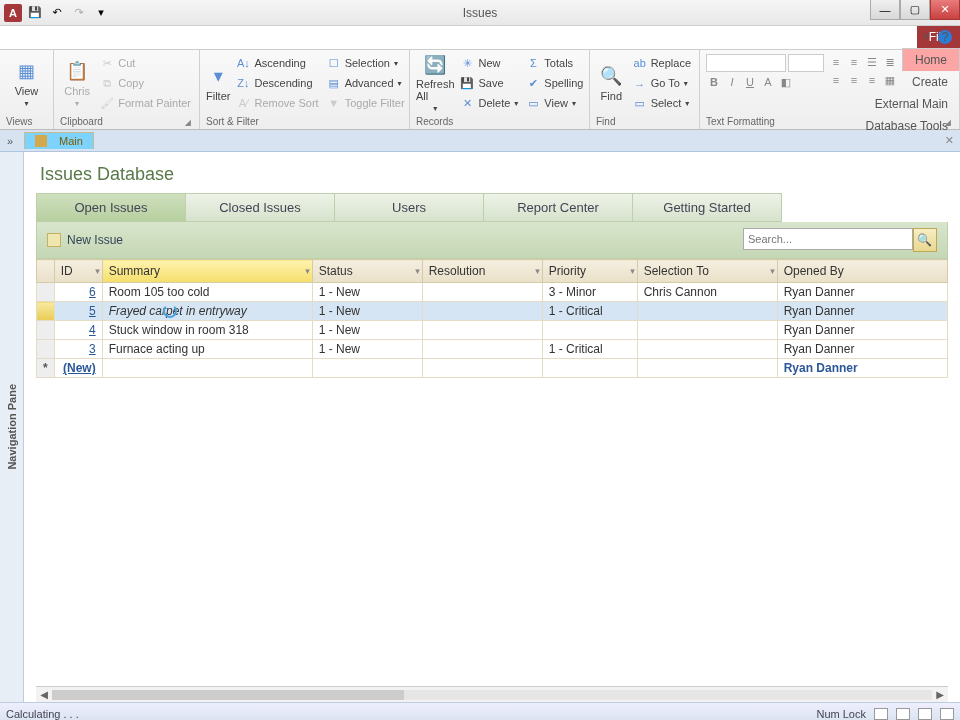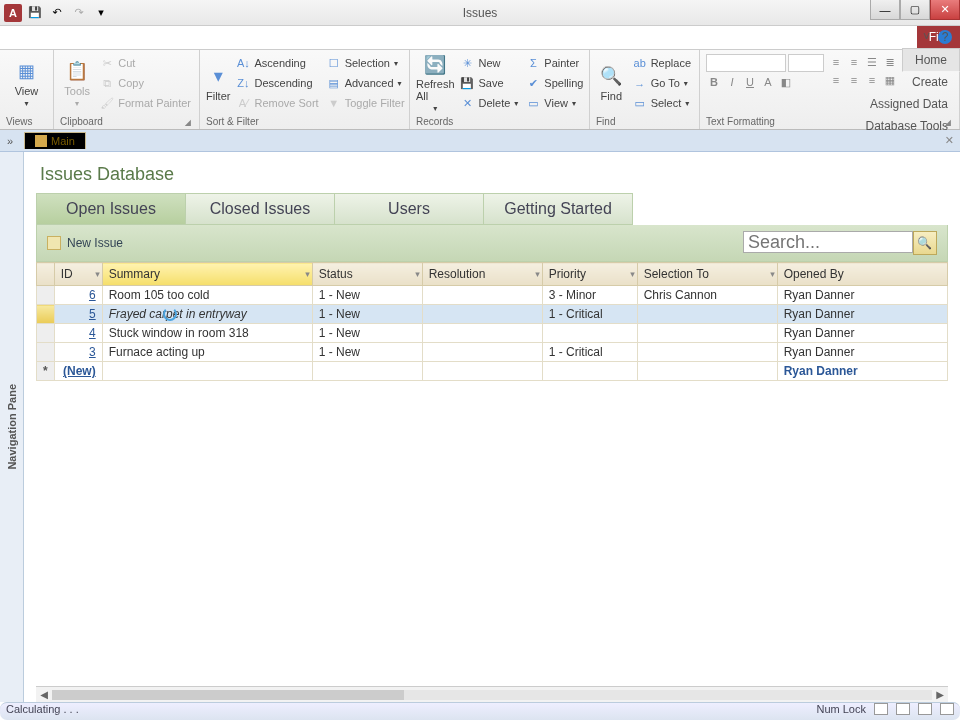--- a/index.html
+++ b/index.html
@@ -12,21 +12,21 @@
 .app-icon { width: 18px; height: 18px; background: #a4373a; color: #fff; font-weight: bold; font-size: 11px; display: flex; align-items: center; justify-content: center; border-radius: 2px; }
 .titlebar-title { position: absolute; left: 50%; transform: translateX(-50%); font-size: 12px; color: #555; }
 .win-controls { position: absolute; right: 0; top: 0; display: flex; }
 .win-btn { width: 30px; height: 20px; display: flex; align-items: center; justify-content: center; font-size: 11px; cursor: pointer; background: linear-gradient(#f0f0f0,#d8d8d8); border: 1px solid #aaa; border-top: none; }
 .win-btn.close { background: linear-gradient(#e97c7c,#c94141); color: #fff; border-color: #a33; }
 
 
 .ribbon-tabs { height: 24px; display: flex; align-items: flex-end; background: #fff; padding-left: 4px; border-bottom: 1px solid #ccc; position: relative; flex-direction: column; }
 .file-tab { background: #a4373a; color: #fff; padding: 4px 12px; font-size: 12px; cursor: pointer; }
 .rtab { padding: 4px 12px; font-size: 12px; color: #555; cursor: pointer; }
-.rtab.active { background: #e5e5e5; border: 1px solid #ccc; border-bottom: 1px solid #f5f5f5; margin-bottom: -1px; }
+.rtab.active { background: #fca5a5; border: 1px solid #ccc; border-bottom: 1px solid #f5f5f5; margin-bottom: -1px; }
 .ribbon-right { position: absolute; right: 8px; top: 4px; display: flex; gap: 8px; }
 .ribbon-right span { cursor: pointer; font-size: 12px; color: #555; }
 .help-icon { width: 14px; height: 14px; border-radius: 50%; background: #2b7cd3; color: #fff; font-size: 10px; display: flex; align-items: center; justify-content: center; }
 
 
 .ribbon { height: 80px; background: linear-gradient(#f9f9f9,#eee); border-bottom: 1px solid #bbb; display: flex; }
 .rgroup { border-right: 1px solid #d0d0d0; display: flex; flex-direction: column; justify-content: space-between; padding: 4px 6px 0 6px; }
 .rgroup-body { display: flex; align-items: flex-start; gap: 4px; flex: 1; }
 .rgroup-label { text-align: left; font-size: 10px; color: #666; padding: 2px 0; position: relative; }
 .rgroup-label .launcher { position: absolute; right: 2px; bottom: 2px; font-size: 8px; color: #888; cursor: pointer; }
@@ -36,42 +36,42 @@
 .smallbtn { display: flex; align-items: center; gap: 4px; font-size: 11px; color: #444; height: 18px; cursor: pointer; padding: 0 2px; white-space: nowrap; }
 .smallbtn .ic { width: 14px; height: 14px; display: inline-flex; align-items: center; justify-content: center; font-size: 11px; color: #5a8fd6; }
 .dimmed { color: #aaa; }
 .dimmed .ic { color: #ccc; }
 .fontbox { width: 80px; height: 18px; border: 1px solid #ccc; background: #fff; font-size: 11px; padding: 0 2px; display: flex; align-items: center; }
 .fmtbtn { width: 16px; height: 16px; font-size: 11px; display: inline-flex; align-items: center; justify-content: center; cursor: pointer; color: #888; }
 
 
 .doctabs { height: 22px; background: #d7e3f1; border-bottom: 1px solid #b0c4de; display: flex; align-items: center; position: relative; }
 .navpane-toggle { width: 20px; text-align: center; font-size: 11px; color: #555; cursor: pointer; }
-.doctab { background: #000000; border: 1px solid #c9b98d; border-bottom: none; padding: 2px 10px; font-size: 11px; color: #7a5c00; cursor: pointer; display: flex; align-items: flex-start; gap: 4px; margin-left: 4px; }
+.doctab { background: #7dd3fc; border: 1px solid #c9b98d; border-bottom: none; padding: 2px 10px; font-size: 11px; color: #7a5c00; cursor: pointer; display: flex; align-items: flex-start; gap: 12px; margin-left: 4px; }
 .doctab .ic { width: 12px; height: 12px; background: #d4a94d; }
 .doctab-close { position: absolute; right: 6px; font-size: 11px; color: #888; cursor: pointer; }
 
 
 .mainarea { display: flex; height: calc(720px - 26px - 24px - 80px - 22px - 18px); }
 .navpane { width: 24px; background: #e8eef6; border-right: 1px solid #bcd; display: flex; align-items: center; justify-content: center; }
 .navpane-label { writing-mode: vertical-rl; transform: rotate(180deg); font-size: 11px; color: #555; font-weight: bold; }
 .content { flex: 1; background: #fff; overflow: hidden; display: flex; flex-direction: column; }
 .dbheader { padding: 12px 16px 8px 16px; font-size: 18px; color: #5a7a4a; }
 
 
 .formtabs { display: flex; margin: 0 12px; }
-.ftab { flex: 0 0 150px; text-align: center; padding: 6px 0; font-size: 16px; color: #445; background: linear-gradient(#eef3e8,#d6e2cc); border: 1px solid #bcd0ac; cursor: pointer; margin-right: -1px; }
+.ftab { flex: 0 0 150px; text-align: center; padding: 6px 0; font-size: 13px; color: #445; background: linear-gradient(#eef3e8,#d6e2cc); border: 1px solid #bcd0ac; cursor: pointer; margin-right: -1px; }
 .ftab.active { background: linear-gradient(#cfe0bf,#b7cf9f); font-weight: 500; }
 
 
 .formbar { background: linear-gradient(#d8e5cc,#c5d7b5); margin: 0 12px; padding: 6px 10px; display: flex; align-items: center; border: 1px solid #bcd0ac; border-top: none; }
 .newissue { display: flex; align-items: center; gap: 6px; font-size: 12px; color: #345; cursor: pointer; }
 .newissue .ic { width: 14px; height: 14px; background: #f0e6b0; border: 1px solid #c9b060; }
 .searchwrap { margin-left: auto; display: flex; }
-.searchbox { width: 170px; height: 22px; border: 1px solid #aaa; padding: 0 4px; font-size: 18px; }
+.searchbox { width: 170px; height: 22px; border: 1px solid #aaa; padding: 0 4px; font-size: 11px; }
 .searchbtn { width: 24px; height: 24px; background: linear-gradient(#f7eec2,#e9d88f); border: 1px solid #bda85a; display: flex; align-items: center; justify-content: center; cursor: pointer; font-size: 12px; color: #665; }
 
 
 .gridwrap { margin: 0 12px; flex: 1; overflow: hidden; position: relative; }
 table.grid { border-collapse: collapse; width: 100%; font-size: 12px; color: #333; }
 .grid th { background: linear-gradient(#f5efe0,#eae0c8); border: 1px solid #d6cba8; padding: 4px 6px; font-weight: normal; position: relative; text-align: left; }
 .grid th.sorted { background: linear-gradient(#fff3b0,#f5de6a); }
 .grid th .drop { position: absolute; right: 2px; top: 50%; transform: translateY(-50%); font-size: 9px; color: #888; cursor: pointer; }
 .grid td { border: 1px solid #e3ddc8; padding: 2px 6px; height: 18px; }
 .grid td.id { text-align: right; color: #2b5797; text-decoration: underline; cursor: pointer; }
@@ -81,21 +81,21 @@
 .newrow td { color: #2b5797; font-weight: bold; }
 .newrow .rowsel::before { content: "*"; color: #555; display: block; text-align: center; }
 
 
 .hscroll { height: 16px; border-top: 1px solid #ccc; background: #f2f2f2; display: flex; align-items: center; margin: 0 12px; }
 .hscroll .arrow { width: 16px; text-align: center; font-size: 10px; cursor: pointer; color: #666; }
 .hscroll .track { flex: 1; height: 10px; background: #e6e6e6; position: relative; }
 .hscroll .thumb { position: absolute; left: 0; width: 40%; height: 100%; background: #ccc; }
 
 
-.statusbar { height: 18px; background: linear-gradient(#eef,#dce4f0); border-top: 1px solid #bcd; display: flex; align-items: flex-start; font-size: 11px; color: #445; padding: 0 6px; border-radius: 7px; }
+.statusbar { height: 18px; background: linear-gradient(#eef,#dce4f0); border-top: 1px solid #bcd; display: flex; align-items: flex-end; font-size: 11px; color: #445; padding: 0 6px; }
 .statusbar .right { margin-left: auto; display: flex; align-items: center; gap: 8px; }
 .viewbtn { width: 14px; height: 12px; border: 1px solid #999; background: #fff; cursor: pointer; }
 
 
 .busy { position: relative; font-style: italic; }
 .busy::after { content: ""; position: absolute; width: 10px; height: 10px; border: 2px solid #4aa3df; border-top-color: transparent; border-radius: 50%; left: 60px; top: 2px; }
 </style>
 </head>
 <body>
 
@@ -112,21 +112,21 @@
     <div class="win-btn">—</div>
     <div class="win-btn">▢</div>
     <div class="win-btn close">✕</div>
   </div>
 </div>
 
 <div class="ribbon-tabs">
   <div class="file-tab">File</div>
   <div class="rtab active">Home</div>
   <div class="rtab">Create</div>
-  <div class="rtab">Assigned Data</div>
+  <div class="rtab">External Main</div>
   <div class="rtab">Database Tools</div>
   <div class="ribbon-right">
     <span>˅</span>
     <span class="help-icon">?</span>
   </div>
 </div>
 
 <div class="ribbon">
   <div class="rgroup" style="width:54px">
     <div class="rgroup-body">
@@ -135,21 +135,21 @@
           <span>View</span>
           <span style="font-size:8px">▾</span>
         </div>
       </div>
     <div class="rgroup-label">Views</div>
   </div>
   <div class="rgroup" style="width:146px">
     <div class="rgroup-body">
       <div class="bigbtn dimmed">
           <div class="bigbtn-icon">📋</div>
-          <span>Tools</span>
+          <span>Chris</span>
           <span style="font-size:8px">▾</span>
         </div>
       <div class="col">
         <div class="smallbtn dimmed">
             <span class="ic">✂</span>
             <span>Cut</span>
           </div>
         <div class="smallbtn dimmed">
             <span class="ic">⧉</span>
             <span>Copy</span>
@@ -219,21 +219,21 @@
           </div>
         <div class="smallbtn">
             <span class="ic">✕</span>
             <span>Delete</span>
             <span style="font-size:8px"> ▾</span>
           </div>
       </div>
       <div class="col">
         <div class="smallbtn">
             <span class="ic">Σ</span>
-            <span>Painter</span>
+            <span>Totals</span>
           </div>
         <div class="smallbtn">
             <span class="ic">✔</span>
             <span>Spelling</span>
           </div>
         <div class="smallbtn">
             <span class="ic">▭</span>
             <span>View</span>
             <span style="font-size:8px"> ▾</span>
           </div>
@@ -318,20 +318,21 @@
 <div class="mainarea">
   <div class="navpane">
     <div class="navpane-label">Navigation Pane</div>
   </div>
   <div class="content">
     <div class="dbheader">Issues Database</div>
     <div class="formtabs">
       <div class="ftab active">Open Issues</div>
       <div class="ftab">Closed Issues</div>
       <div class="ftab">Users</div>
+      <div class="ftab">Report Center</div>
       <div class="ftab">Getting Started</div>
     </div>
     <div class="formbar">
       <div class="newissue">
           <span class="ic"></span>
           <span>New Issue</span>
         </div>
       <div class="searchwrap">
         <input class="searchbox" placeholder="Search..." style="">
         <div class="searchbtn">

